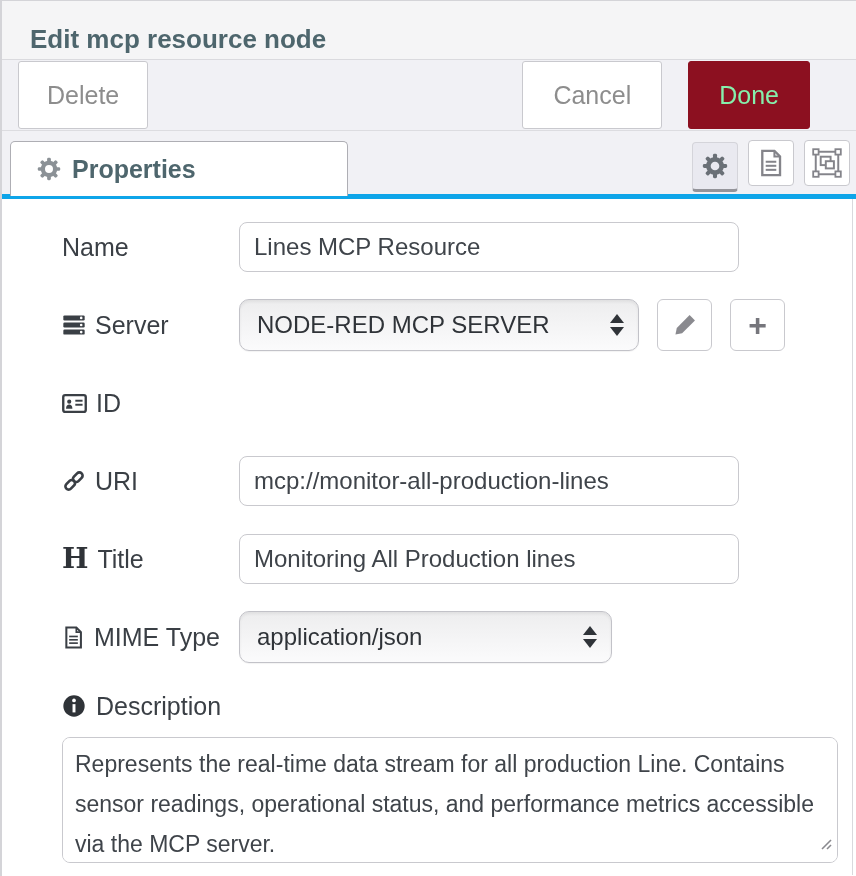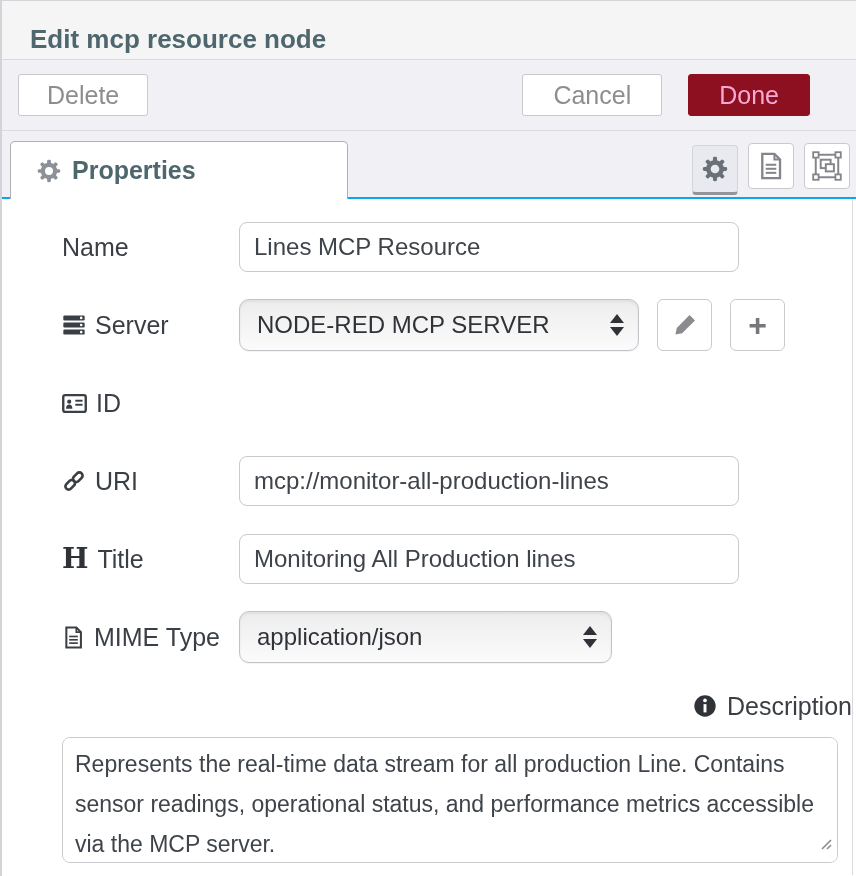--- a/index.html
+++ b/index.html
@@ -22,35 +22,35 @@
   }
   .header-title { font-size:26px; font-weight:bold; color:#4e666d;margin-top:18px; }
 
   
   .action-bar {
     height:71px; background:#f1f1f5;
     border-bottom:1px solid #dcdce0;
     display:flex; align-items:center; padding-left:16px;
   }
   .btn {
-    height:42px; border:1px solid #c9c9ce; border-radius:3px;
+    height:68px; border:1px solid #c9c9ce; border-radius:3px;
     background:#fff; color:#8d8d8d; font-size:25px;
     font-family:inherit; padding:0 28px; cursor:pointer;
   }
   .btn-cancel { padding:0 30px; margin-right:26px; }
   .btn-done {
-    background:#8c1020; border-color:#8c1020; color:#f9a8d4;
+    background:#8c1020; border-color:#8c1020; color:#86efac;
     padding:0 30px; margin-right:46px;
   }
   .spacer { flex:1; }
 
   
   .tab-bar {
     height:68px; background:#f1f1f5; position:relative;
-    border-bottom:2px solid #0ea5e9;
+    border-bottom:5px solid #0ea5e9;
     display:flex; justify-content:flex-end; align-items:flex-end;
     gap:10px; padding-right:6px;
   }
   .tab-active {
     position:absolute; left:8px; top:10px; bottom:-2px; width:338px;
     background:#fff; border:1px solid #aeaeb4; border-bottom:none;
     border-radius:5px 5px 0 0;
     display:flex; align-items:center; gap:11px; padding-left:26px;
     cursor:pointer;
   }
@@ -103,21 +103,21 @@
   }
   .plus-glyph { font-size:32px; color:#76767c; font-weight:bold; line-height:1; }
 
   .h-icon {
     font-family:"DejaVu Serif", serif; font-size:28px; color:#2f3338;
     font-weight:600; line-height:1;
   }
 
   .desc-label-row {
     display:flex; align-items:center; gap:10px;
-    height:34px; margin:26px 0 14px;justify-content:flex-end;
+    height:34px; margin:26px 0 14px;
   }
   .textarea-wrap { position:relative; width:776px; }
   .desc-textarea {
     width:776px; height:126px; border:1px solid #c9c9ce; border-radius:8px;
     padding:6px 12px; font-size:23px; line-height:40px; color:#3f444a;
     font-family:inherit; resize:none; outline:none; display:block;
   }
   .grip { position:absolute; right:5px; bottom:8px; pointer-events:none; }
 
   .ficon { display:flex; align-items:center; justify-content:center; }

